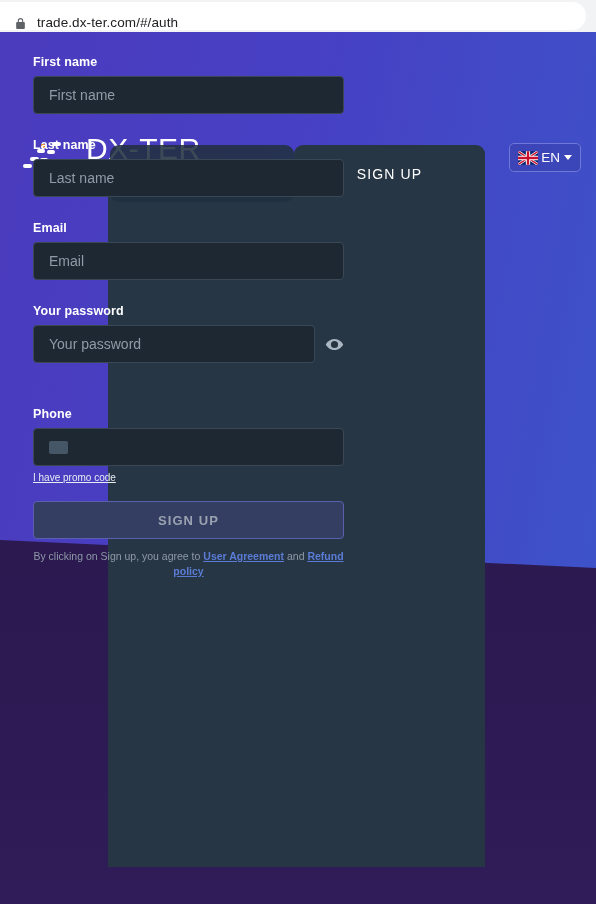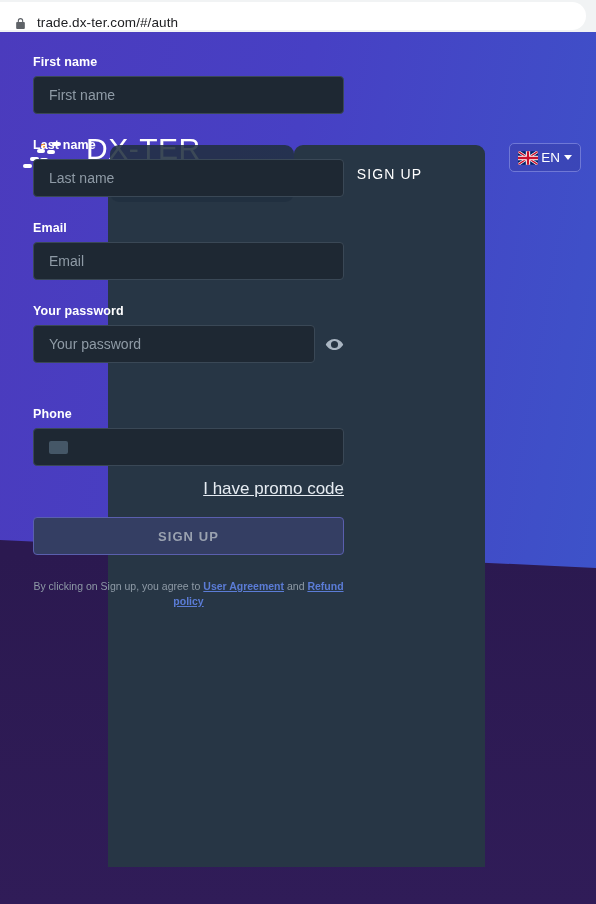--- a/index.html
+++ b/index.html
@@ -223,23 +223,23 @@
 
   
   #phone-flag {
     width: 19px; height: 13px;
     background: #455767;
     border-radius: 2px;
   }
 
   #promo-link {
     display: block;
-    text-align: right;
-    margin-top: 13px;
-    font-size: 17px;
+    text-align: left;
+    margin-top: 6px;
+    font-size: 10px;
     color: #e6ecf2;
     text-decoration: underline;
   }
 
   #signup-button {
     margin-top: 18px;
     width: 100%;
     height: 38px;
     background: #343e63;
     border: 1px solid #5a5fae;
@@ -248,21 +248,21 @@
     align-items: center;
     justify-content: center;
     font-size: 13px;
     color: #9aa2b0;
     letter-spacing: 1.1px;
     font-weight: bold;
     box-sizing: border-box;
   }
 
   #terms-text {
-    margin-top: 24px;
+    margin-top: 10px;
     text-align: center;
     font-size: 10.5px;
     color: #8e9aa6;
     line-height: 1.4;
   }
   #terms-text a {
     color: #5b7cd6;
     text-decoration: underline;
     font-weight: bold;
   }

